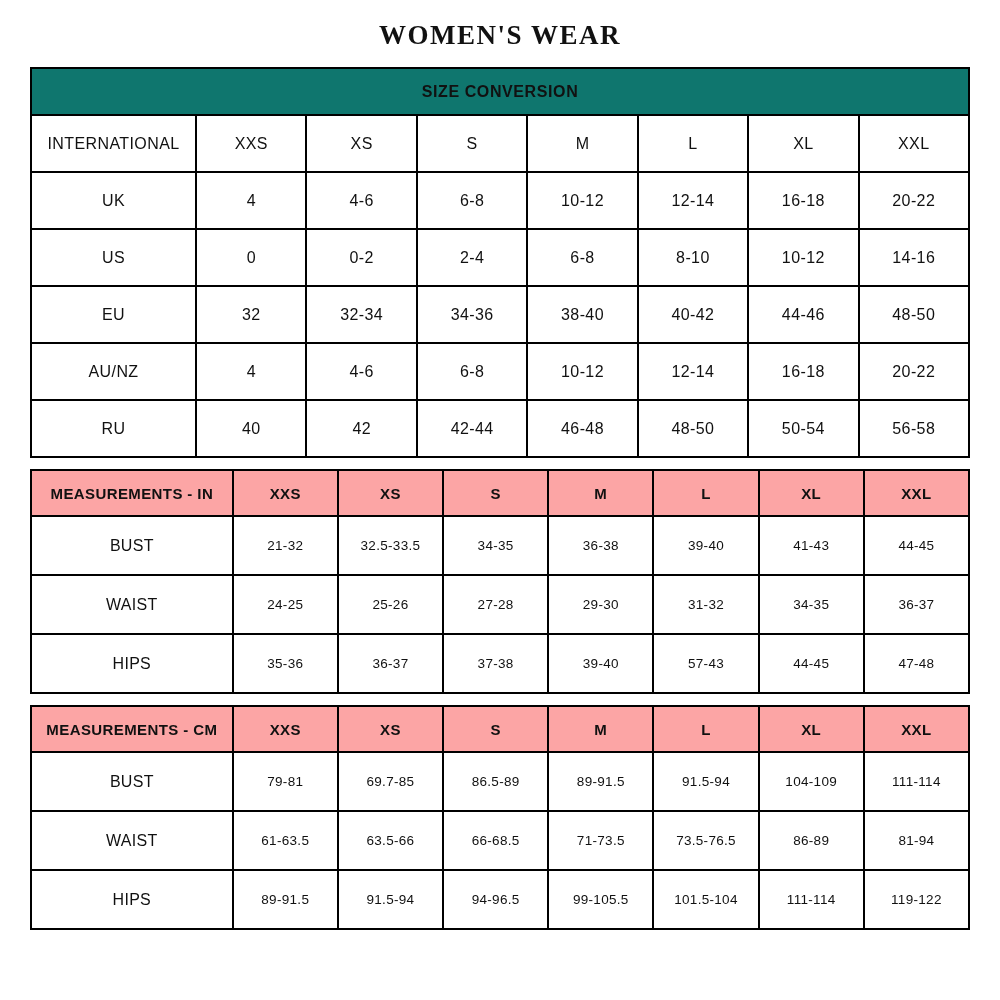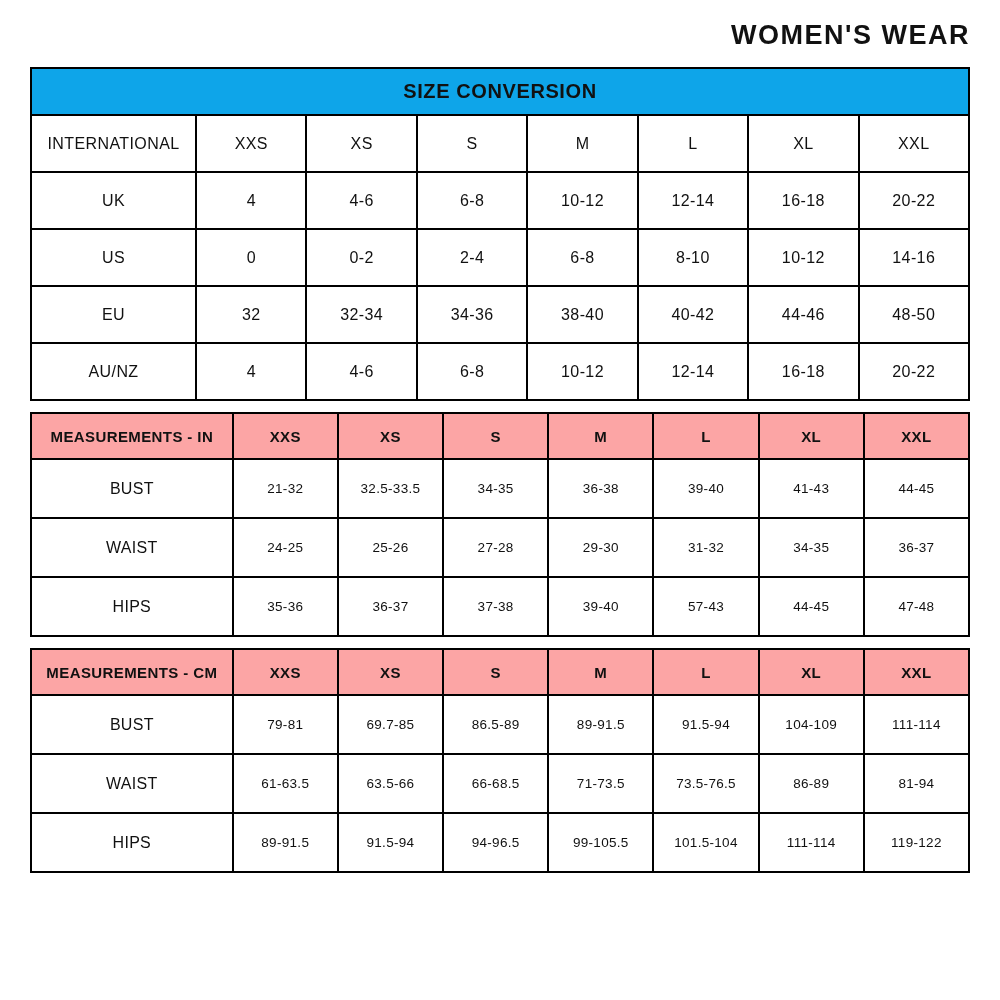--- a/index.html
+++ b/index.html
@@ -12,44 +12,45 @@
     color: #111111;
   }
   .page {
     width: 1000px;
     height: 1000px;
     box-sizing: border-box;
     padding: 8px 30px 24px 30px;
     background: #ffffff;
   }
   .page-title {
-    text-align: right;
+    text-align: center;
     font-size: 27px;
     font-weight: 700;
     letter-spacing: 1.5px;
     margin: 12px 0 16px 0;
+    font-family: Liberation Serif, serif;
   }
   table {
     width: 100%;
     border-collapse: collapse;
     table-layout: fixed;
     margin-bottom: 11px;
   }
   td, th {
     border: 2px solid #000000;
     text-align: center;
     vertical-align: middle;
     padding: 0;
     overflow: hidden;
   }
   
   .conv .section-title-cell {
-    background: #0ea5e9;
+    background: #0f766e;
     font-weight: 700;
-    font-size: 20px;
+    font-size: 16px;
     letter-spacing: 0.6px;
     height: 45px;
     margin-left: 44px;
   }
   .conv td {
     height: 55px;
     font-size: 16px;
     letter-spacing: 0.4px;
     margin-left: 24px;
   }
@@ -130,20 +131,30 @@
         </tr>
         <tr>
           <td class="row-label">AU/NZ</td>
           <td>4</td>
           <td>4-6</td>
           <td>6-8</td>
           <td>10-12</td>
           <td>12-14</td>
           <td>16-18</td>
           <td>20-22</td>
+        </tr>
+        <tr>
+          <td class="row-label">RU</td>
+          <td>40</td>
+          <td>42</td>
+          <td>42-44</td>
+          <td>46-48</td>
+          <td>48-50</td>
+          <td>50-54</td>
+          <td>56-58</td>
         </tr>
       </tbody>
   </table>
 
   <table class="meas">
     <colgroup>
       <col style="width:21.5%">
       <col span="7">
     </colgroup>
     <thead>

